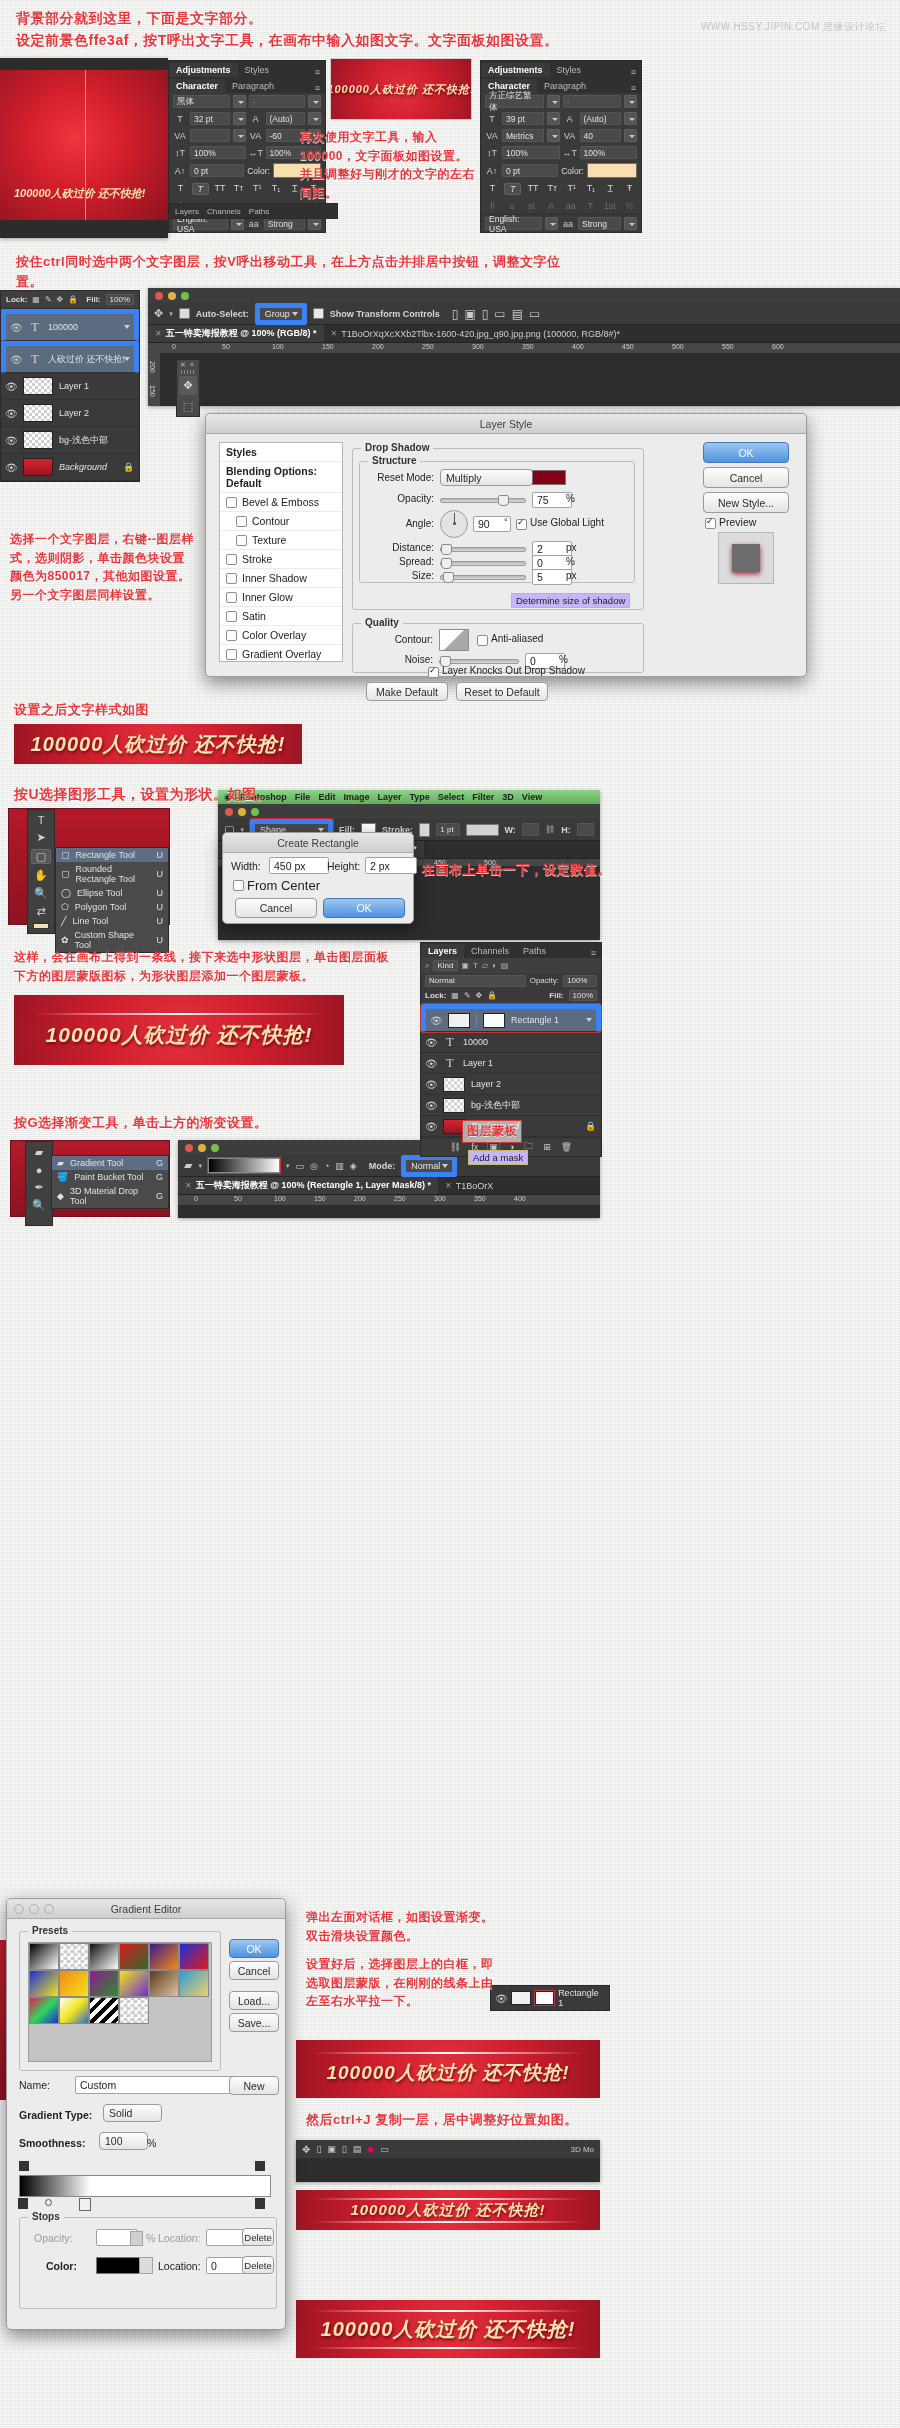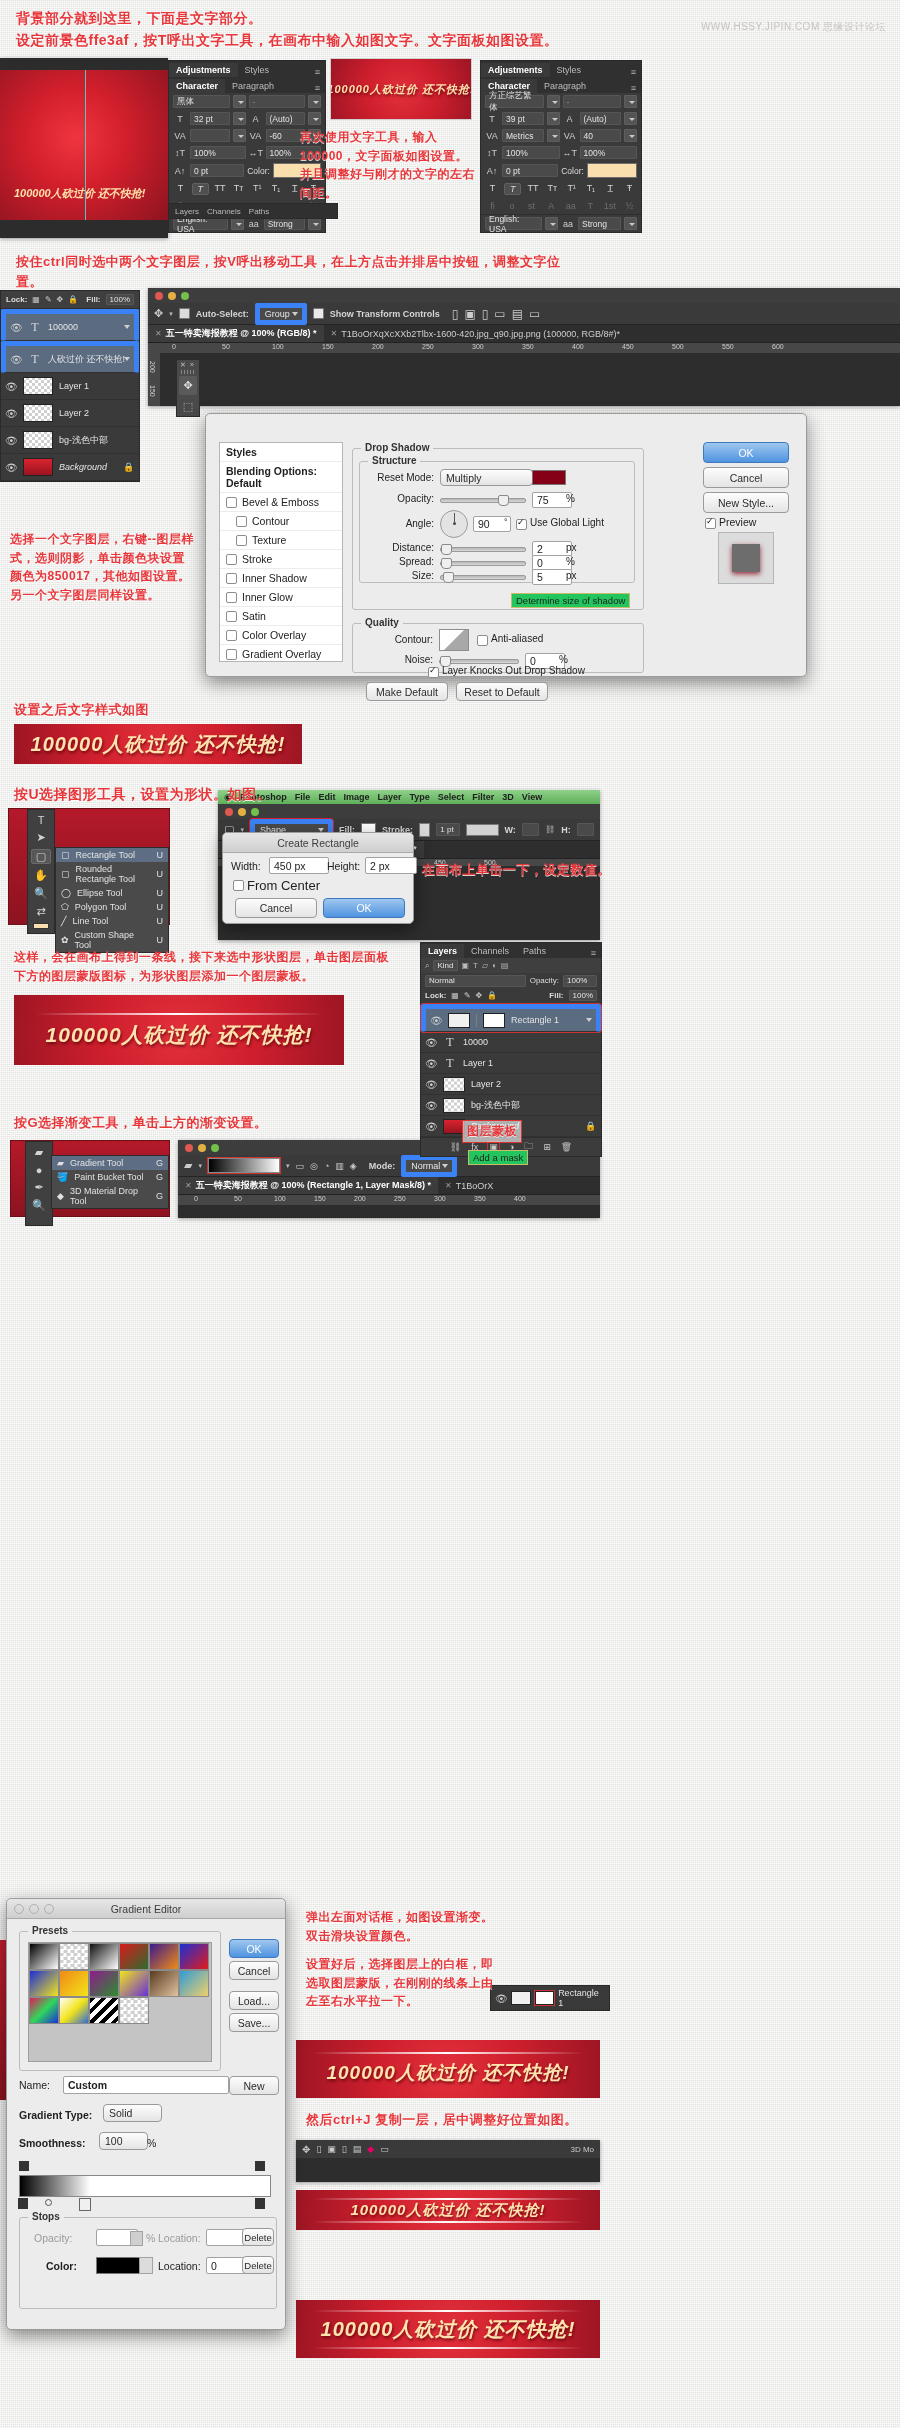--- a/index.html
+++ b/index.html
@@ -98,21 +98,21 @@
   .stylelist{background:#fff;border:1px solid #b5b5b5;}
   .sitem{font-size:10.5px;padding:3px 6px;color:#222;border-bottom:1px solid #ececec;display:flex;align-items:center;gap:5px;}
   .sitem.hd{font-weight:bold;}
   .ck{width:9px;height:9px;border:1px solid #8d8d8d;background:#fff;border-radius:2px;display:inline-block;position:relative;flex:none;}
   .ck.on:after{content:"✓";position:absolute;left:0px;top:-3px;font-size:9px;color:#1c1c1c;}
   .slider{height:3px;background:linear-gradient(#b6b6b6,#d8d8d8);border:1px solid #9b9b9b;border-radius:2px;position:relative;}
   .knob{position:absolute;top:-4px;width:9px;height:9px;background:#efefef;border:1px solid #8a8a8a;border-radius:2px 2px 4px 4px;}
   .dialsm{width:26px;height:26px;border-radius:50%;border:1px solid #9b9b9b;background:#e3e3e3;position:relative;}
   .dialsm:after{content:"";position:absolute;left:50%;top:2px;width:1px;height:11px;background:#555;}
   .dialsm:before{content:"";position:absolute;left:50%;top:11px;width:3px;height:3px;margin-left:-1px;background:#444;border-radius:50%;}
-  .tip{background:#22c55e;border:1px solid #c8bb6a;font-size:9.5px;padding:1px 4px;color:#222;}
+  .tip{background:#c4b5fd;border:1px solid #c8bb6a;font-size:9.5px;padding:1px 4px;color:#222;}
 
   
   .banner{position:absolute;z-index:15;overflow:hidden;}
   .bannerbg{position:absolute;inset:0;background:
      radial-gradient(circle at 50% 55%, #e2313c 0%, #cf1f2d 45%, #9d1524 100%);}
   .btext{position:absolute;inset:0;display:flex;align-items:center;justify-content:center;
      color:#ffe3af;font-style:italic;font-weight:bold;letter-spacing:1px;
      text-shadow:1px 2px 3px rgba(90,0,10,.75);white-space:nowrap;}
   .whiteline{position:absolute;background:linear-gradient(90deg,rgba(255,255,255,0),#fff,rgba(255,255,255,0));height:2px;}
 
@@ -402,20 +402,23 @@
       <div style="height:4px;background:repeating-linear-gradient(90deg,#888 0 1px,transparent 1px 3px);margin:0 4px;"></div>
       <div style="color:#e0e0e0;font-size:11px;text-align:center;padding:3px 0;background:#5a5a5a;margin:2px;border-radius:2px;">✥</div>
       <div style="color:#bdbdbd;font-size:11px;text-align:center;padding:3px 0;">⬚</div>
     </div>
   </div>
 </div>
 
 <div class="note n12" style="left:10px;top:530px;width:185px;">选择一个文字图层，右键--图层样式，选则阴影，单击颜色块设置颜色为850017，其他如图设置。另一个文字图层同样设置。</div>
 
 <div class="macdlg" style="left:205px;top:413px;width:600px;height:262px;">
+  <div class="macbar">
+    <span>Layer Style</span>
+  </div>
 
   <div class="stylelist" style="position:absolute;left:13px;top:28px;width:122px;height:218px;overflow:hidden;">
     <div class="sitem hd">Styles</div>
     <div class="sitem hd">Blending Options: Default</div>
     <div class="sitem">
         <span class="ck"></span>
         <span>Bevel &amp; Emboss</span>
       </div>
     <div class="sitem" style="padding-left:16px">
         <span class="ck"></span>
@@ -833,21 +836,21 @@
         <div style="width:30px;height:27px;background:repeating-conic-gradient(#cfcfcf 0 25%,#fff 0 50%) 50%/7px 7px;border:1px solid #8a8a8a;box-sizing:border-box"></div>
       </div>
     </div>
   </div>
   <div class="btn pri" style="position:absolute;left:222px;top:40px;width:48px;height:17px;">OK</div>
   <div class="btn" style="position:absolute;left:222px;top:62px;width:48px;height:17px;">Cancel</div>
   <div class="btn" style="position:absolute;left:222px;top:92px;width:48px;height:17px;">Load...</div>
   <div class="btn" style="position:absolute;left:222px;top:114px;width:48px;height:17px;">Save...</div>
 
   <div style="position:absolute;left:12px;top:180px;font-size:10.5px">Name:</div>
-  <div class="inp" style="position:absolute;left:56px;top:177px;width:156px;height:16px;font-weight:bold;">Custom</div>
+  <div class="inp" style="position:absolute;left:68px;top:177px;width:156px;height:16px;">Custom</div>
   <div class="btn" style="position:absolute;left:222px;top:177px;width:48px;height:17px;">New</div>
 
   <div style="position:absolute;left:12px;top:210px;font-size:10.5px;font-weight:bold">Gradient Type:</div>
   <div class="btn" style="position:absolute;left:96px;top:205px;width:52px;height:16px;justify-content:flex-start;padding-left:5px;">Solid</div>
 
   <div style="position:absolute;left:12px;top:238px;font-size:10.5px;font-weight:bold">Smoothness:</div>
   <div class="btn" style="position:absolute;left:92px;top:233px;width:42px;height:16px;justify-content:flex-start;padding-left:5px;">100</div>
   <div style="position:absolute;left:140px;top:238px;font-size:10.5px">%</div>
 
   <div style="position:absolute;left:12px;top:262px;width:10px;height:10px;background:#333;"></div>

